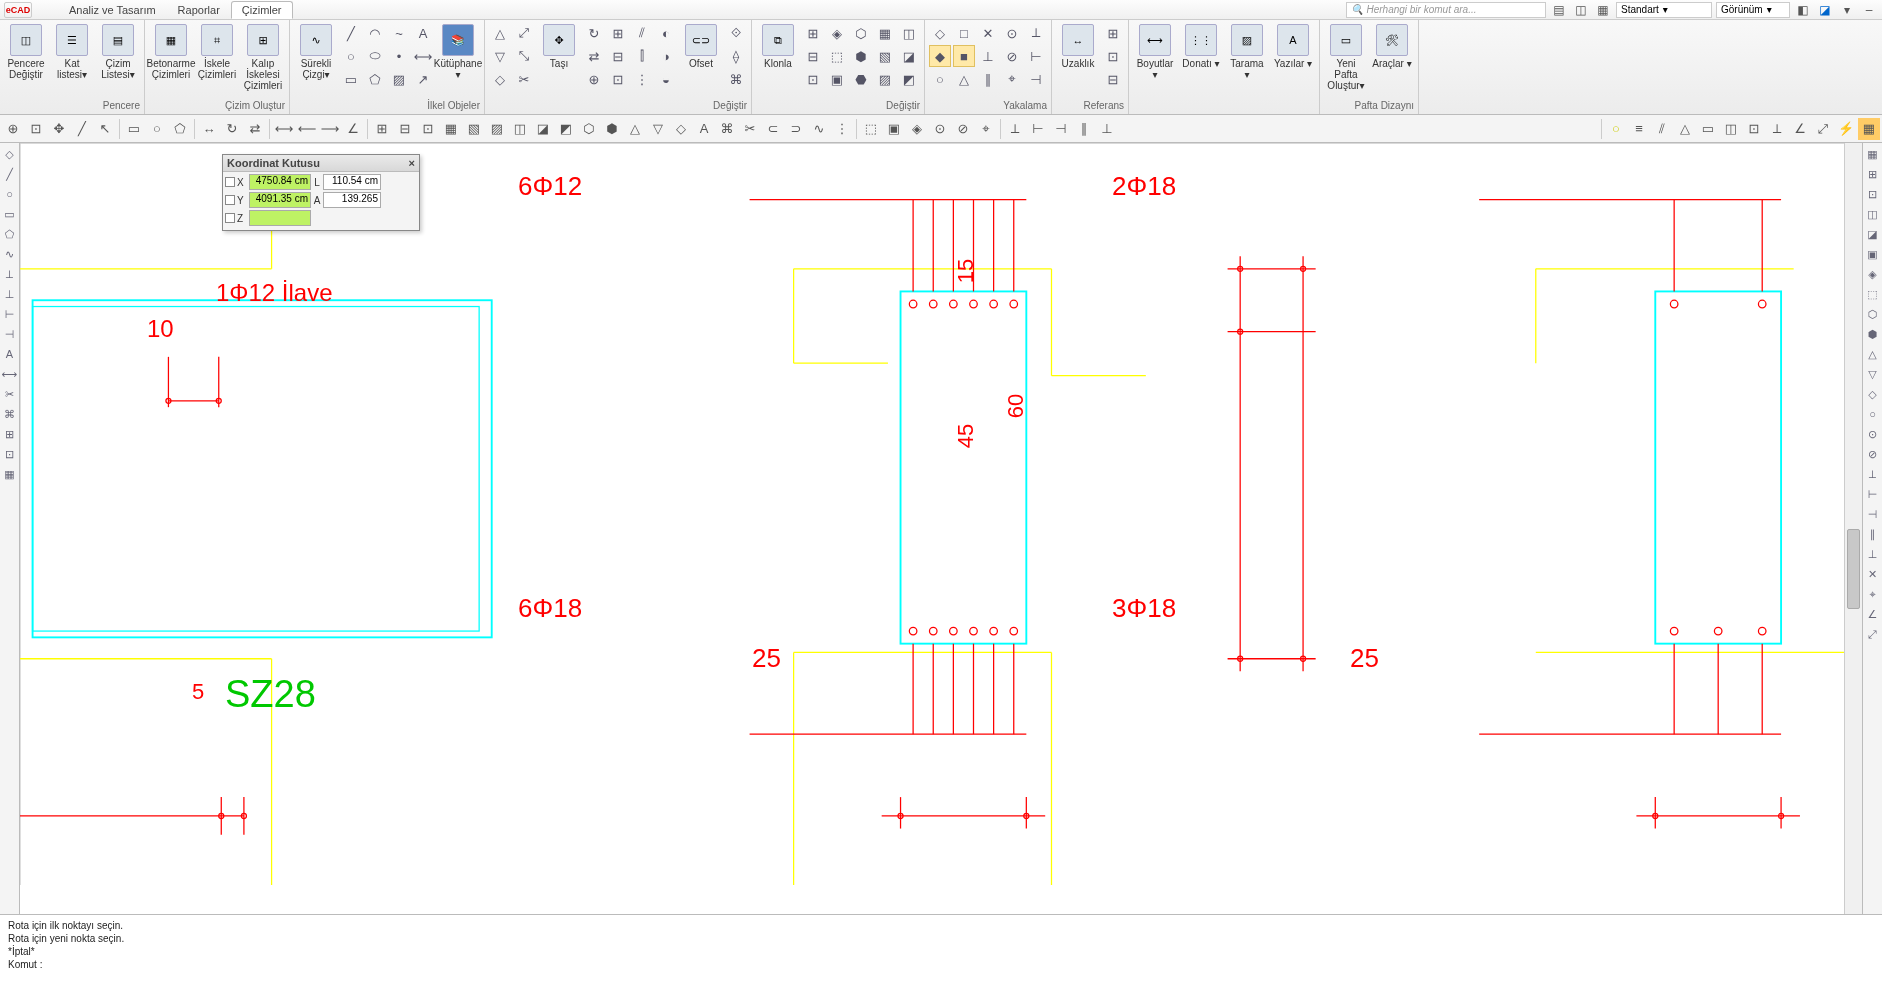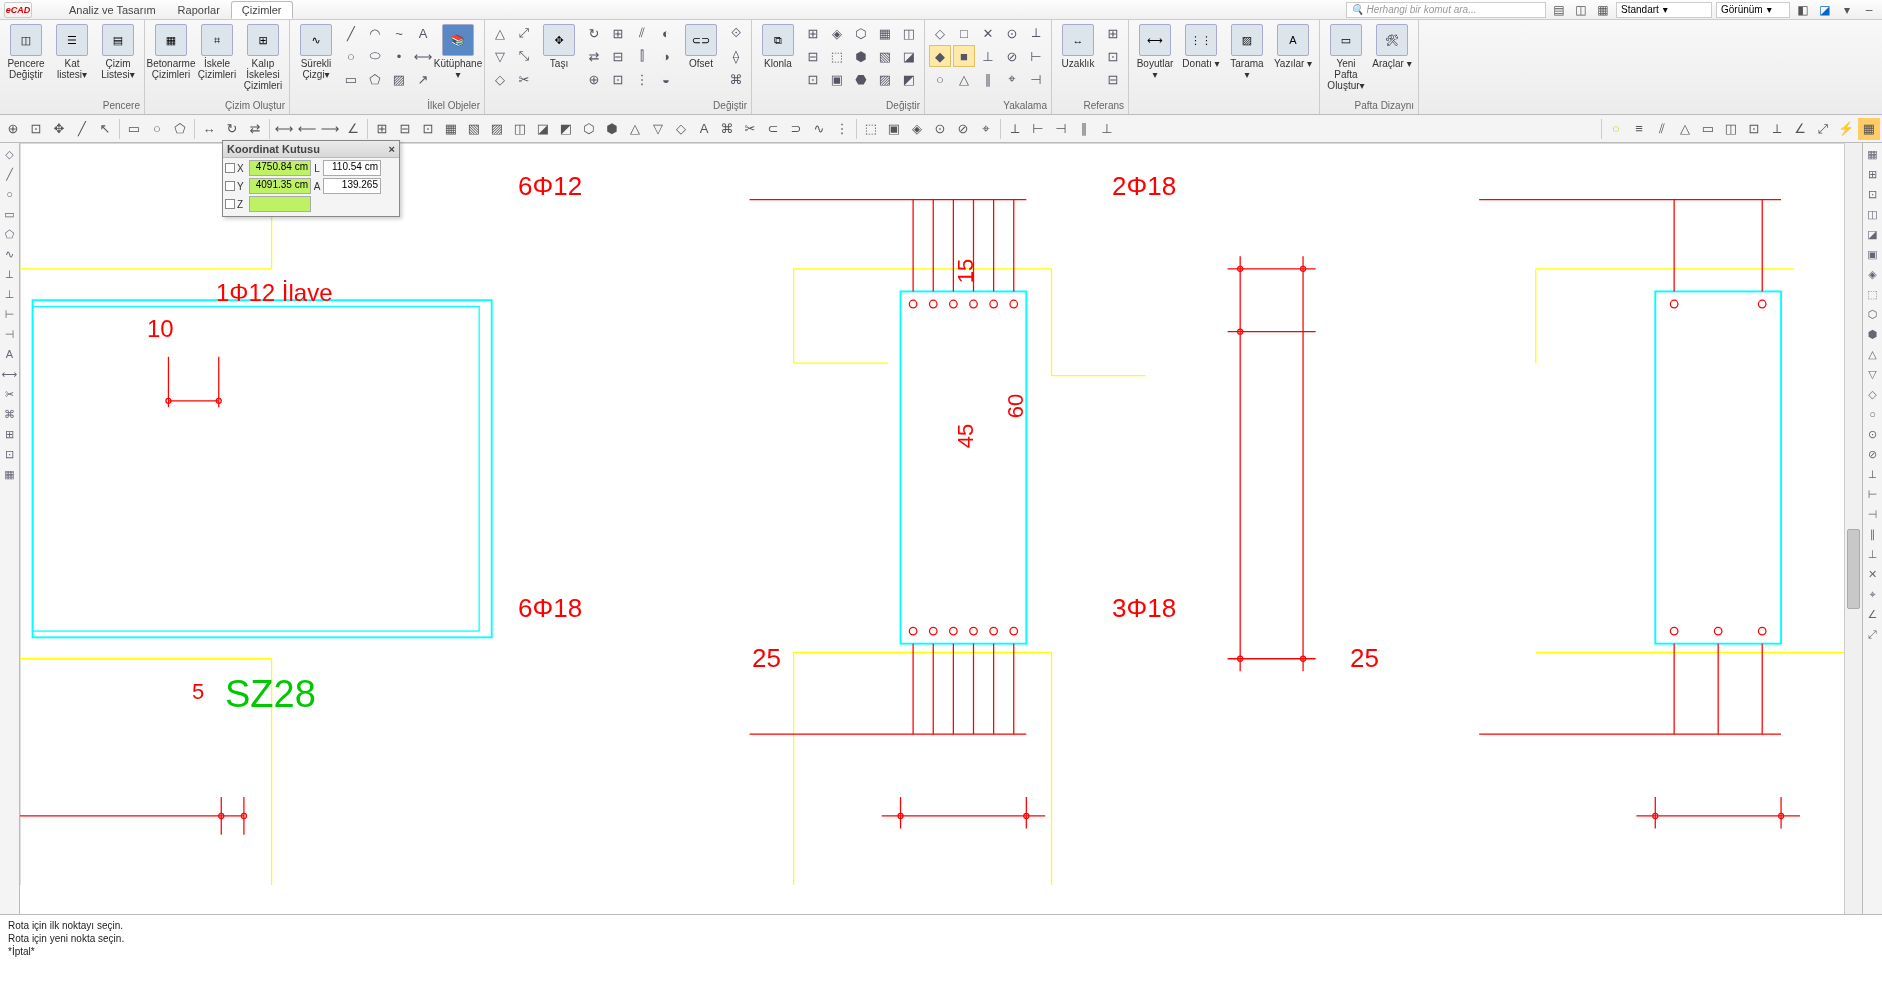--- a/index.html
+++ b/index.html
@@ -1,21 +1,21 @@
 <!DOCTYPE html>
 <html><head>
 <meta charset="utf-8">
 <style>
 * { box-sizing: border-box; margin: 0; padding: 0; }
 body { font-family: "Segoe UI", Tahoma, sans-serif; font-size: 11px; background: #f0f0f0; user-select: none; overflow: hidden; }
 .app { width: 1882px; height: 990px; display: flex; flex-direction: column; background: #fff; }
 
 
 .titlebar { height: 20px; background: linear-gradient(#fdfdfd,#f0f0f0); display: flex; align-items: center; padding: 0 4px; border-bottom: 1px solid #ccc; }
-.logo { width: 28px; height: 16px; display: flex; align-items: center; justify-content: center; color: #d00; font-weight: bold; font-size: 9px; border: 1px solid #ccc; border-radius: 2px; margin-right: 6px; font-style: italic;}
+.logo { width: 28px; height: 16px; display: flex; align-items: center; justify-content: center; color: #d00; font-weight: bold; font-size: 9px; border: 1px solid #ccc; border-radius: 2px; margin-right: 6px;}
 .tabs { display: flex; gap: 0; margin-left: 20px; }
 .tab { padding: 2px 10px; border: 1px solid transparent; cursor: pointer; color: #444; }
 .tab.active { background: #fff; border: 1px solid #bbb; border-bottom: 1px solid #fff; border-radius: 3px 3px 0 0; }
 .titlebar-right { margin-left: auto; display: flex; align-items: center; gap: 4px; }
 .search-box { width: 200px; height: 16px; border: 1px solid #ccc; padding: 0 4px; font-size: 10px; color: #999; font-style: italic; display:flex; align-items:center; gap:3px; background:#fff; }
 .tb-icon { width: 18px; height: 16px; display: flex; align-items: center; justify-content: center; border: 1px solid transparent; cursor: pointer; font-size: 12px; color:#555;}
 .dropdown { height: 16px; border: 1px solid #ccc; padding: 0 4px; font-size: 10px; display: flex; align-items: center; background: #fff; gap:4px; }
 
 
 .ribbon { height: 95px; background: linear-gradient(#f8f8f8,#ececec); border-bottom: 1px solid #bbb; display: flex; }
@@ -41,21 +41,21 @@
 .sbtn { width: 18px; height: 18px; display: flex; align-items: center; justify-content: center; cursor: pointer; font-size: 11px; color:#667;}
 .canvas-wrap { flex: 1; position: relative; overflow: hidden; background: #fff; }
 .canvas { position: absolute; inset: 0; }
 .scroll-v { width: 18px; background: #f0f0f0; border-left: 1px solid #ccc; position:relative;}
 .scroll-v .thumb{ position:absolute; left:2px; right:2px; top:50%; height:80px; background:#c8c8c8; border:1px solid #aaa; border-radius:2px;}
 
 
 .cmd-area { height: 76px; background: #fff; border-top: 1px solid #bbb; padding: 4px 8px; font-size: 10px; color: #222; line-height: 13px; }
 
 
-.coord-box { position: absolute; left: 222px; top: 140px; width: 178px; background: #f4f4f4; border: 1px solid #888; box-shadow: 2px 2px 4px rgba(0,0,0,0.2); z-index: 50; }
+.coord-box { position: absolute; left: 222px; top: 154px; width: 198px; background: #f4f4f4; border: 1px solid #888; box-shadow: 2px 2px 4px rgba(0,0,0,0.2); z-index: 50; }
 .coord-title { background: linear-gradient(#eaeaea,#d8d8d8); padding: 2px 4px; font-size: 11px; font-weight: bold; color: #444; display: flex; justify-content: space-between; align-items: center; border-bottom:1px solid #bbb;}
 .coord-body { padding: 2px; }
 .coord-row { display: flex; align-items: center; gap: 2px; margin-bottom: 2px; }
 .coord-cb { width: 10px; height: 10px; border: 1px solid #888; background: #fff; }
 .coord-lbl { width: 10px; font-size: 10px; color:#333;}
 .coord-in { width: 62px; height: 16px; border: 1px solid #aaa; font-size: 10px; padding: 0 2px; text-align: right; background:#bef264;}
 .coord-lbl2 { width: 8px; font-size: 10px; text-align:center; color:#333;}
 .coord-in2 { width: 58px; height: 16px; border: 1px solid #aaa; font-size: 10px; padding: 0 2px; text-align: right; background:#fff;}
 
 
@@ -590,20 +590,21 @@
       <div class="sbtn">⌖</div>
       <div class="sbtn">∠</div>
       <div class="sbtn">⤢</div>
     </div>
   </div>
 
   <div class="cmd-area">
     <div>Rota için ilk noktayı seçin.</div>
     <div>Rota için yeni nokta seçin.</div>
     <div>*İptal*</div>
+    <div>Komut :</div>
   </div>
 </div>
 
 <div class="coord-box">
   <div class="coord-title">
     <span>Koordinat Kutusu</span>
     <span style="cursor:pointer;">×</span>
   </div>
   <div class="coord-body">
     <div class="coord-row">

